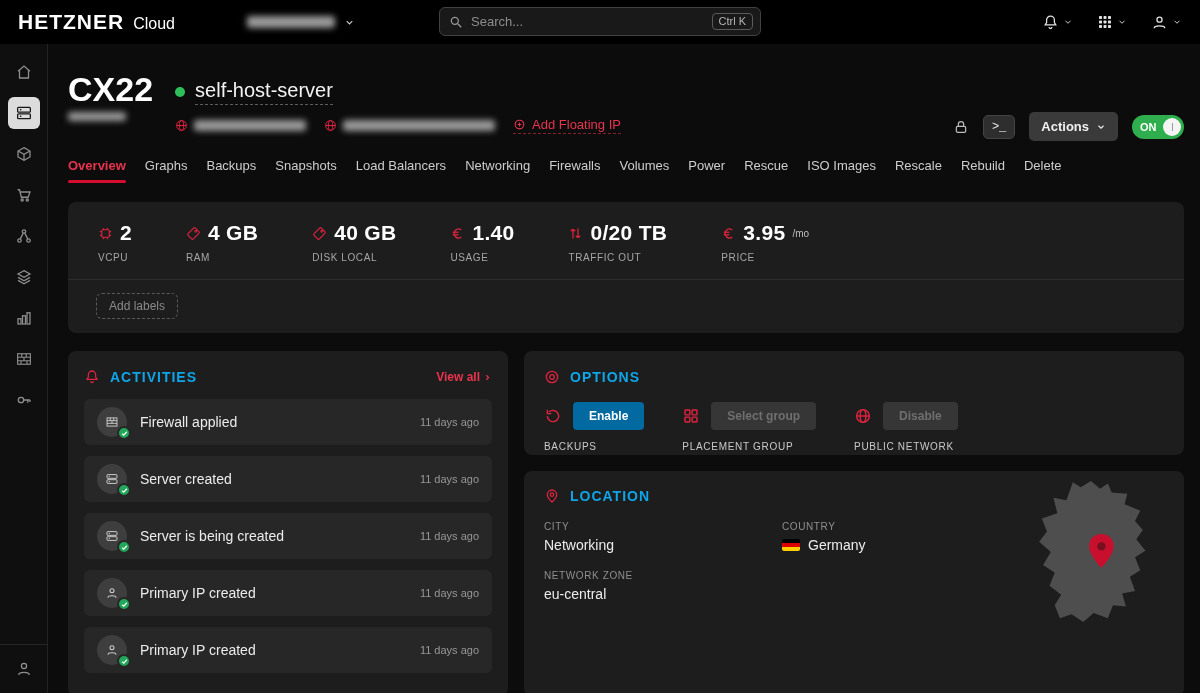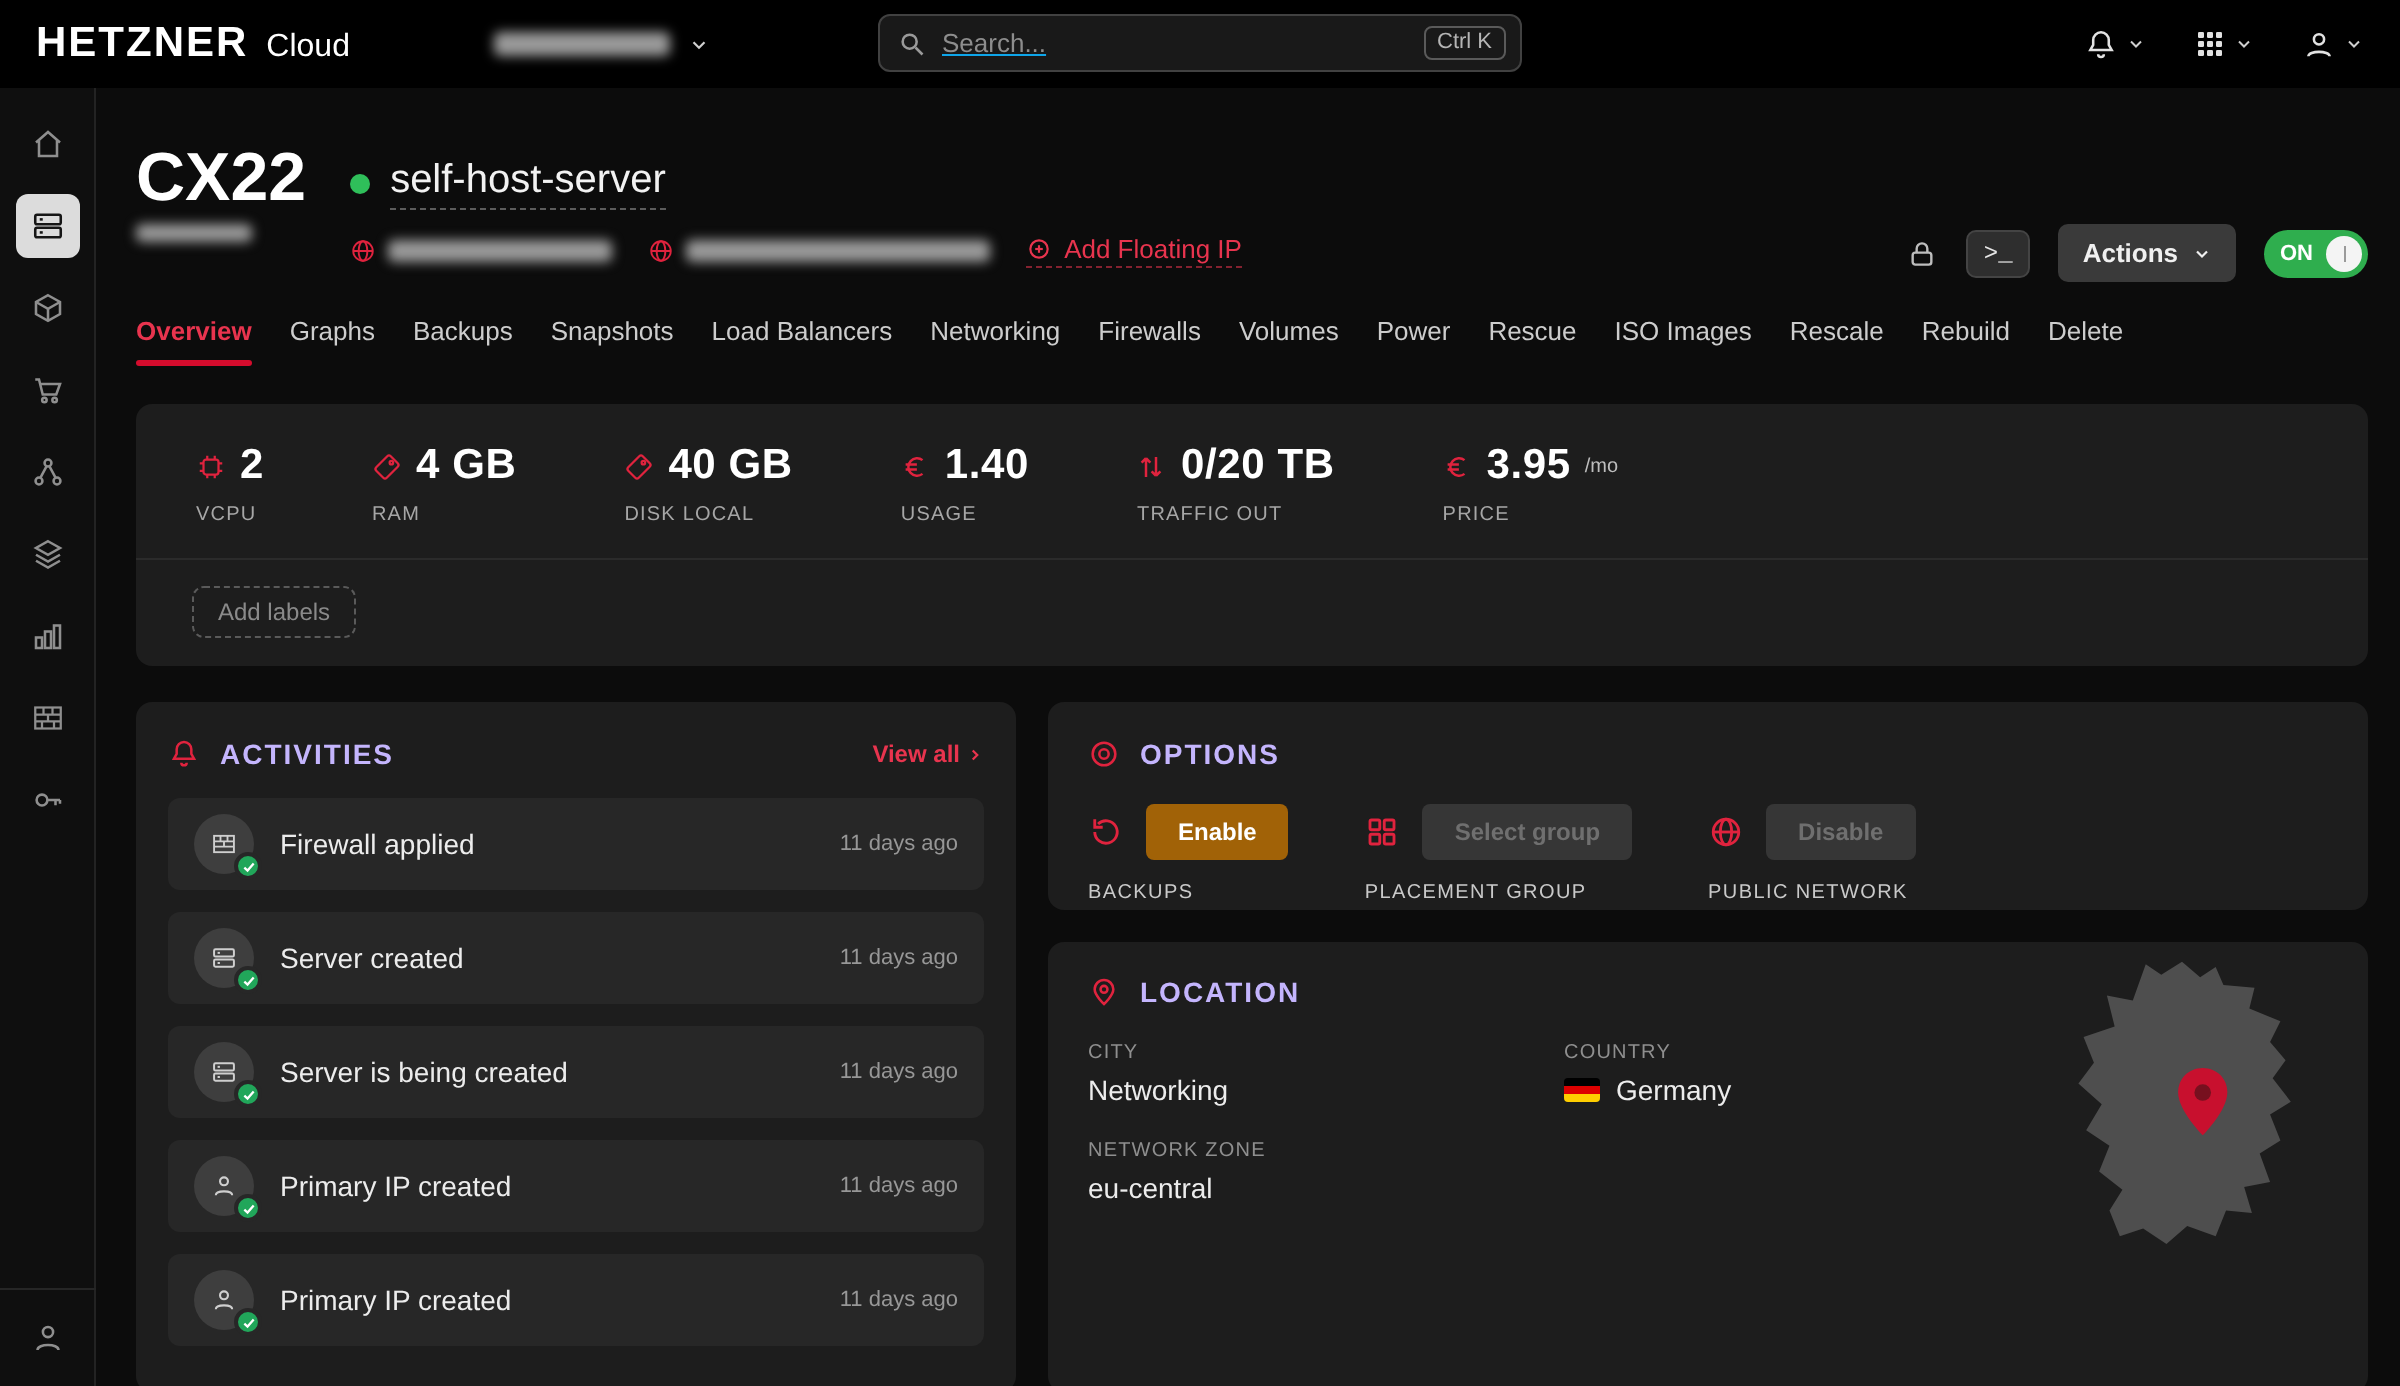--- a/index.html
+++ b/index.html
@@ -9,21 +9,21 @@
 
   
   .topbar { position:absolute; top:0; left:0; right:0; height:44px; background:#000; display:flex; align-items:center; padding:0 18px; z-index:5; }
   .brand { display:flex; align-items:baseline; gap:9px; }
   .logo { font-weight:800; font-size:21px; letter-spacing:1px; color:#fff; }
   .product { font-size:16px; color:#fff; font-weight:400; }
   .project-select { margin-left:72px; display:flex; align-items:center; gap:9px; cursor:pointer; }
   .redact { background:#9a9a9a; filter:blur(3px); border-radius:3px; display:inline-block; }
   .chev { color:#cfcfcf; }
   .search-box { position:absolute; left:50%; transform:translateX(-50%); top:7px; width:322px; height:29px; background:#191919; border:1px solid #414141; border-radius:6px; display:flex; align-items:center; padding:0 7px 0 9px; gap:8px; }
-  .search-box input { flex:1; background:transparent; border:none; outline:none; color:#0ea5e9; font-size:13px; font-family:inherit;text-decoration:underline; }
+  .search-box input { flex:1; background:transparent; border:none; outline:none; color:#ef4444; font-size:13px; font-family:inherit; }
   .search-box input::placeholder { color:#8d8d8d; }
   .kbd { border:1px solid #5a5a5a; border-radius:4px; color:#b5b5b5; font-size:11px; padding:2px 6px; line-height:1;margin-left:38px; }
   .top-actions { margin-left:auto; display:flex; align-items:center; gap:24px; }
   .top-action { display:flex; align-items:center; gap:4px; color:#e2e2e2; cursor:pointer; }
 
   
   .sidebar { position:absolute; top:44px; left:0; bottom:0; width:48px; background:#0f0f0f; border-right:1px solid #232323; display:flex; flex-direction:column; align-items:center; padding-top:12px; gap:9px; z-index:4; }
   .side-item { width:32px; height:32px; display:flex; align-items:center; justify-content:center; color:#8f8f8f; border-radius:6px; cursor:pointer; }
   .side-item.active { background:#dcdcdc; color:#161616; }
   .side-bottom { margin-top:auto; width:100%; display:flex; flex-direction:column; align-items:center; padding-bottom:8px; }
@@ -63,40 +63,40 @@
   .stat-value { font-size:21px; font-weight:700; color:#fff; letter-spacing:.3px; }
   .stat-suffix { font-size:10px; color:#bdbdbd; font-weight:400; }
   .stat-label { margin-top:7px; font-size:10px; color:#a6a6a6; letter-spacing:.6px; }
   .labels-row { border-top:1px solid #2b2b2b; padding:13px 28px 14px 28px; }
   .add-labels { display:inline-block; border:1px dashed #5a5a5a; border-radius:6px; color:#8a8a8a; font-size:12px; padding:5px 12px; cursor:pointer; background:transparent; }
 
   
   .columns { display:flex; gap:16px; margin-top:18px; height:345px; }
   .card { background:#1d1d1d; border-radius:8px; }
   .card-head { display:flex; align-items:center; gap:10px; }
-  .card-title { font-size:14px; font-weight:700; letter-spacing:1px; color:#c4b5fd; }
+  .card-title { font-size:14px; font-weight:700; letter-spacing:1px; color:#0ea5e9; }
   .head-icon { color:#e0233e; }
 
   .activities-card { width:440px; padding:18px 16px; overflow:hidden; }
   .view-all { margin-left:auto; color:#e8344e; font-size:12px; font-weight:700; display:flex; align-items:center; gap:3px; cursor:pointer; }
   .activity-list { margin-top:14px; display:flex; flex-direction:column; gap:11px; }
   .activity-row { background:#272727; border-radius:6px; height:46px; display:flex; align-items:center; gap:13px; padding:0 13px; }
   .act-avatar { position:relative; width:30px; height:30px; border-radius:50%; background:#3e3e3e; display:flex; align-items:center; justify-content:center; color:#cfcfcf; flex:none; }
   .act-badge { position:absolute; right:-4px; bottom:-3px; width:14px; height:14px; border-radius:50%; background:#21a65a; border:2px solid #272727; display:flex; align-items:center; justify-content:center; color:#fff; }
   .act-text { font-size:14px; color:#ececec; }
   .act-time { margin-left:auto; font-size:11px; color:#979797; }
 
   .right-col { flex:1; display:flex; flex-direction:column; gap:16px; }
   .options-card { padding:18px 20px; height:104px; }
   .options-row { display:flex; gap:38px; margin-top:17px; }
   .option { display:flex; flex-direction:column; }
   .option-top { display:flex; align-items:center; gap:11px; }
   .opt-icon { color:#e0233e; }
   .btn { font-size:12px; font-weight:700; border:none; border-radius:4px; padding:7px 16px; cursor:pointer; font-family:inherit; }
-  .btn-primary { background:#a16207; color:#fff; }
+  .btn-primary { background:#0369a1; color:#fff; }
   .btn-disabled { background:#363636; color:#6f6f6f; cursor:default; }
   .option-label { margin-top:11px; font-size:10px; letter-spacing:.7px; color:#c9c9c9; }
 
   .location-card { padding:17px 20px; flex:1; position:relative; overflow:hidden; }
   .loc-grid { margin-top:17px; display:grid; grid-template-columns:238px 1fr; grid-row-gap:17px; max-width:470px; }
   .loc-label { font-size:10px; letter-spacing:.6px; color:#8f8f8f; }
   .loc-value { margin-top:5px; font-size:14px; color:#ececec; display:flex; align-items:center; gap:8px; }
   .flag { width:18px; height:12px; border-radius:2px; overflow:hidden; display:inline-flex; flex-direction:column; flex:none; }
   .flag i { flex:1; display:block; }
   .map-wrap { position:absolute; right:14px; top:6px; width:158px; height:158px; }

